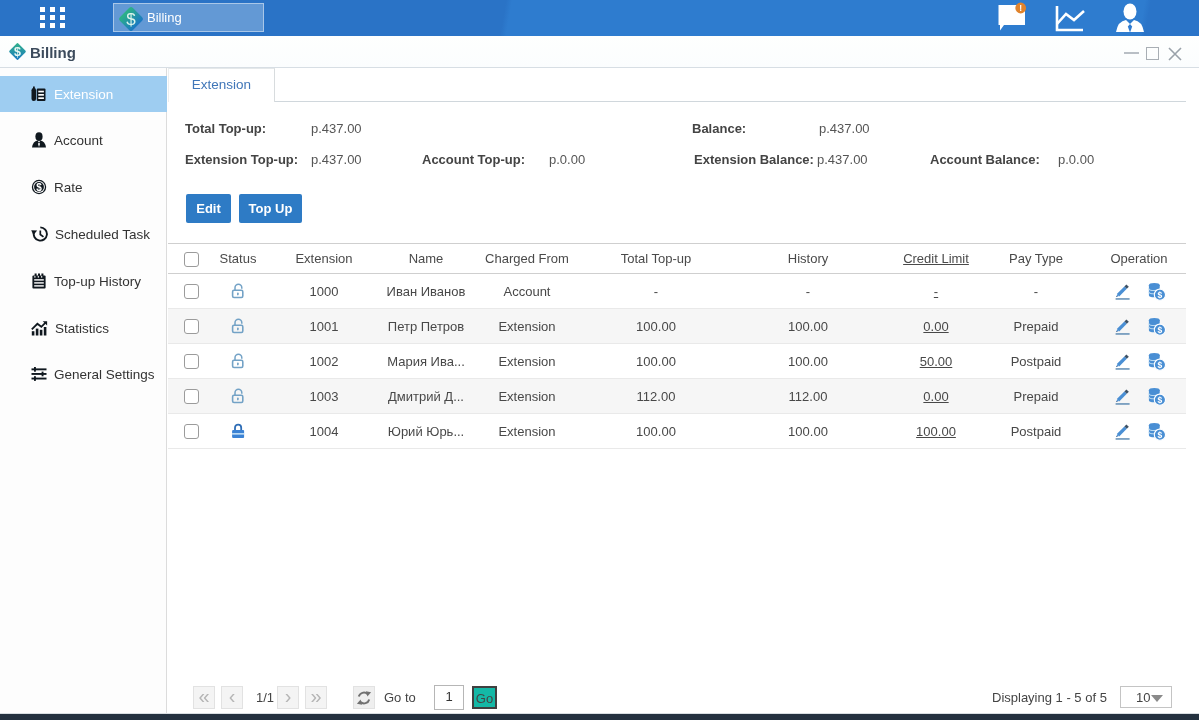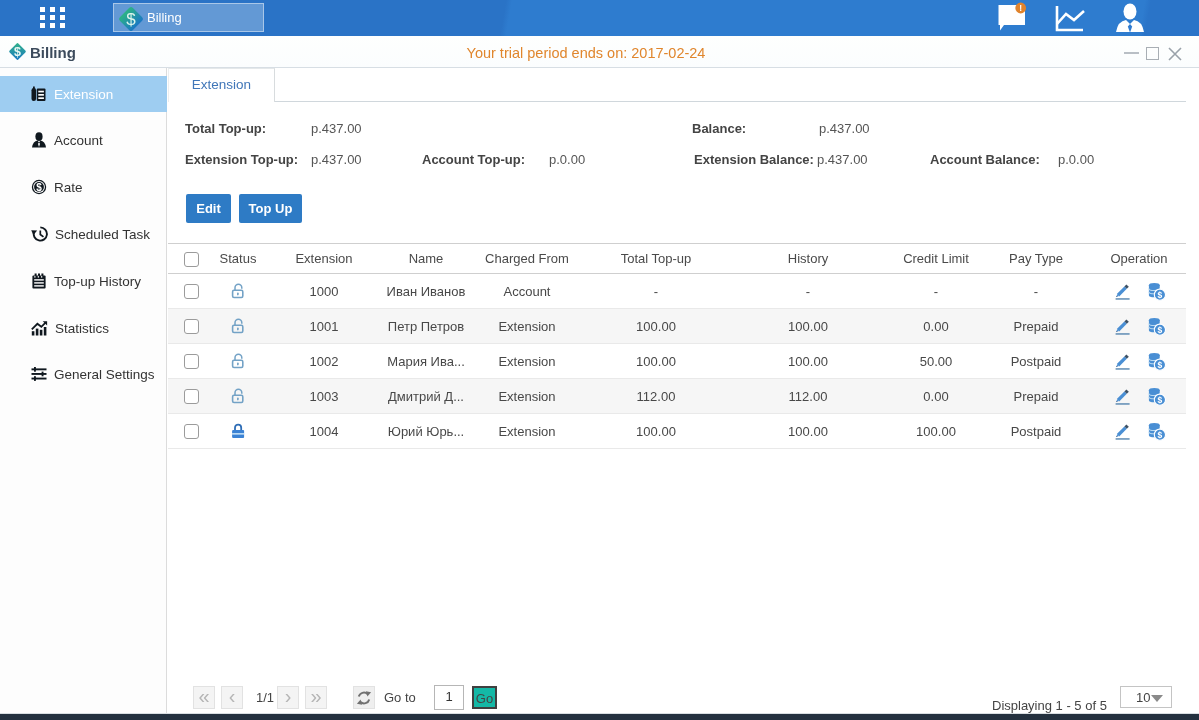--- a/index.html
+++ b/index.html
@@ -30,35 +30,35 @@
   border-right:1px solid #d8dcde; border-top:1px solid #e4e8ea; border-left:1px solid #eceeef;
   color:#4076b8; font-size:13.5px; text-align:center; line-height:32px; }
 .slabel { position:absolute; font-size:13px; font-weight:bold; color:#444; }
 .svalue { position:absolute; font-size:13px; color:#555; }
 .btn { position:absolute; height:29px; background:#2e7bc5; color:#fff; font-size:13px; font-weight:bold;
   border:none; border-radius:2px; text-align:center; line-height:29px; }
 #tablewrap { position:absolute; left:0; top:175px; width:1018px; }
 .trow { display:flex; width:1018px; align-items:center; }
 .trow .c { text-align:center; font-size:13px; color:#484848; overflow:hidden; white-space:nowrap; }
 .c0{width:46px;} .c1{width:48px;} .c2{width:124px;} .c3{width:80px;} .c4{width:122px;}
-.c5{width:136px;} .c6{width:168px;} .c7{width:88px;} .c8{width:112px;} .c9{width:94px;}
+.c5{width:136px;} .c6{width:168px;} .c7{width:88px;text-decoration:underline;} .c8{width:112px;} .c9{width:94px;}
 #thead { height:31px; border-top:1px solid #cfcfcf; border-bottom:1px solid #cfcfcf; }
 #thead .c { color:#4a4a4a; }
 .drow { height:35px; border-bottom:1px solid #e9e9e9; }
 .drow.alt { background:#f6f6f6; }
 .cb { display:inline-block; width:15px; height:15px; border:1px solid #9b9b9b; border-radius:3px; background:#fff; vertical-align:middle; }
 .c1 svg, .ops svg { vertical-align:middle; }
 .ops { display:flex; align-items:center; justify-content:center; gap:15px; }
 #pager { position:absolute; left:0; top:618px; width:1018px; height:24px; }
 .pbtn { position:absolute; top:0; width:22px; height:23px; background:#f4f4f4; border:1px solid #e2e2e2;
   color:#b5b5b5; text-align:center; line-height:19px; font-size:20px; }
 #pager .ptext { position:absolute; top:4px; font-size:13px; color:#444; }
 #goinput { position:absolute; left:266px; top:-1px; width:30px; height:25px; border:1px solid #b6b6b6; font-size:13px; color:#333; text-align:center; line-height:21px; background:#fff; }
 #gobtn { position:absolute; left:304px; top:0; width:25px; height:23px; background:#14b8a6; border:2px solid #404040; font-size:13px; color:#444; text-align:center; line-height:21px; }
-#disp { position:absolute; left:824px; top:4px; font-size:13px; color:#444;margin-top:8px; }
+#disp { position:absolute; left:824px; top:4px; font-size:13px; color:#444; }
 #pagesize { position:absolute; left:952px; top:0; width:52px; height:22px; border:1px solid #c4c4c4; background:#fff; }
 #pagesize span { position:absolute; left:7px; top:3px; font-size:13px; color:#444;margin-left:8px; }
 #pagesize .tri { position:absolute; right:8px; top:8px; width:0; height:0; border-left:6px solid transparent; border-right:6px solid transparent; border-top:7px solid #8a8a8a; }
 #footline { position:absolute; left:0; top:713px; width:1199px; height:1px; background:#d9dee2; }
 #bottombar { position:absolute; left:0; top:714px; width:1199px; height:6px; background:#24313f; }
 </style>
 </head>
 <body>
 <svg width="0" height="0" style="position:absolute">
   <defs>
@@ -134,21 +134,20 @@
     <defs>
         <linearGradient id="dg2" x1="0" y1="0" x2="1" y2="1">
       <stop offset="0" stop-color="#31b389"></stop>
           <stop offset="1" stop-color="#1b78c4"></stop>
     </linearGradient>
       </defs>
     <rect x="3.2" y="4.2" width="12.6" height="12.6" rx="1.5" fill="url(#dg2)" transform="rotate(45 9.5 10.5)"></rect>
     <text x="9.5" y="15" font-size="12.5" font-weight="bold" fill="#e8f8f2" text-anchor="middle" font-family="Liberation Sans">$</text>
   </svg>
   <div class="appname">Billing</div>
-  <div id="trial">Your trial period ends on: 2017-02-24</div>
   <div class="winbtn" style="left:1124px;top:9px;width:15px;border-bottom:2px solid #b9bfc5;height:9px;"></div>
   <div class="winbtn" style="left:1146px;top:11px;width:13px;height:13px;border:1.5px solid #a8aeb4;"></div>
   <svg class="winbtn" style="left:1168px;top:11px" width="14" height="14" viewBox="0 0 14 14">
     <path d="M1 1 L13 13 M13 1 L1 13" stroke="#9aa2aa" stroke-width="1.6"></path>
   </svg>
 </div>
 <div id="sidebar">
   <div class="menuitem sel" style="top:8px">
     <svg width="16" height="16" viewBox="0 0 16 16">
       <rect x="0.5" y="2" width="4.6" height="13" rx="2.2" fill="#10181f"></rect>

